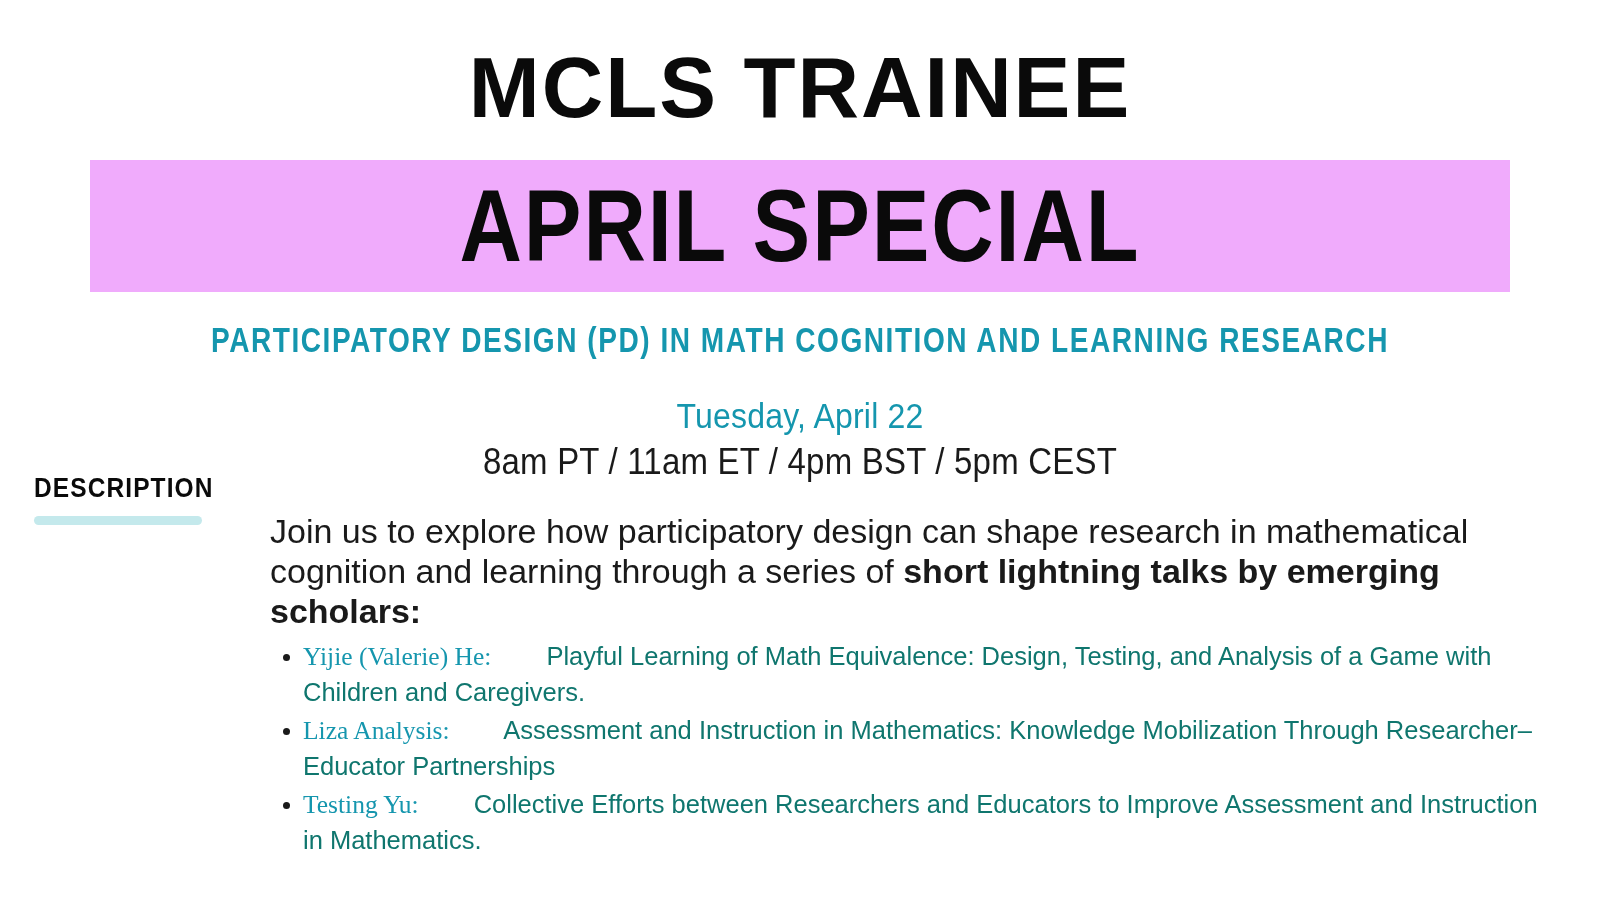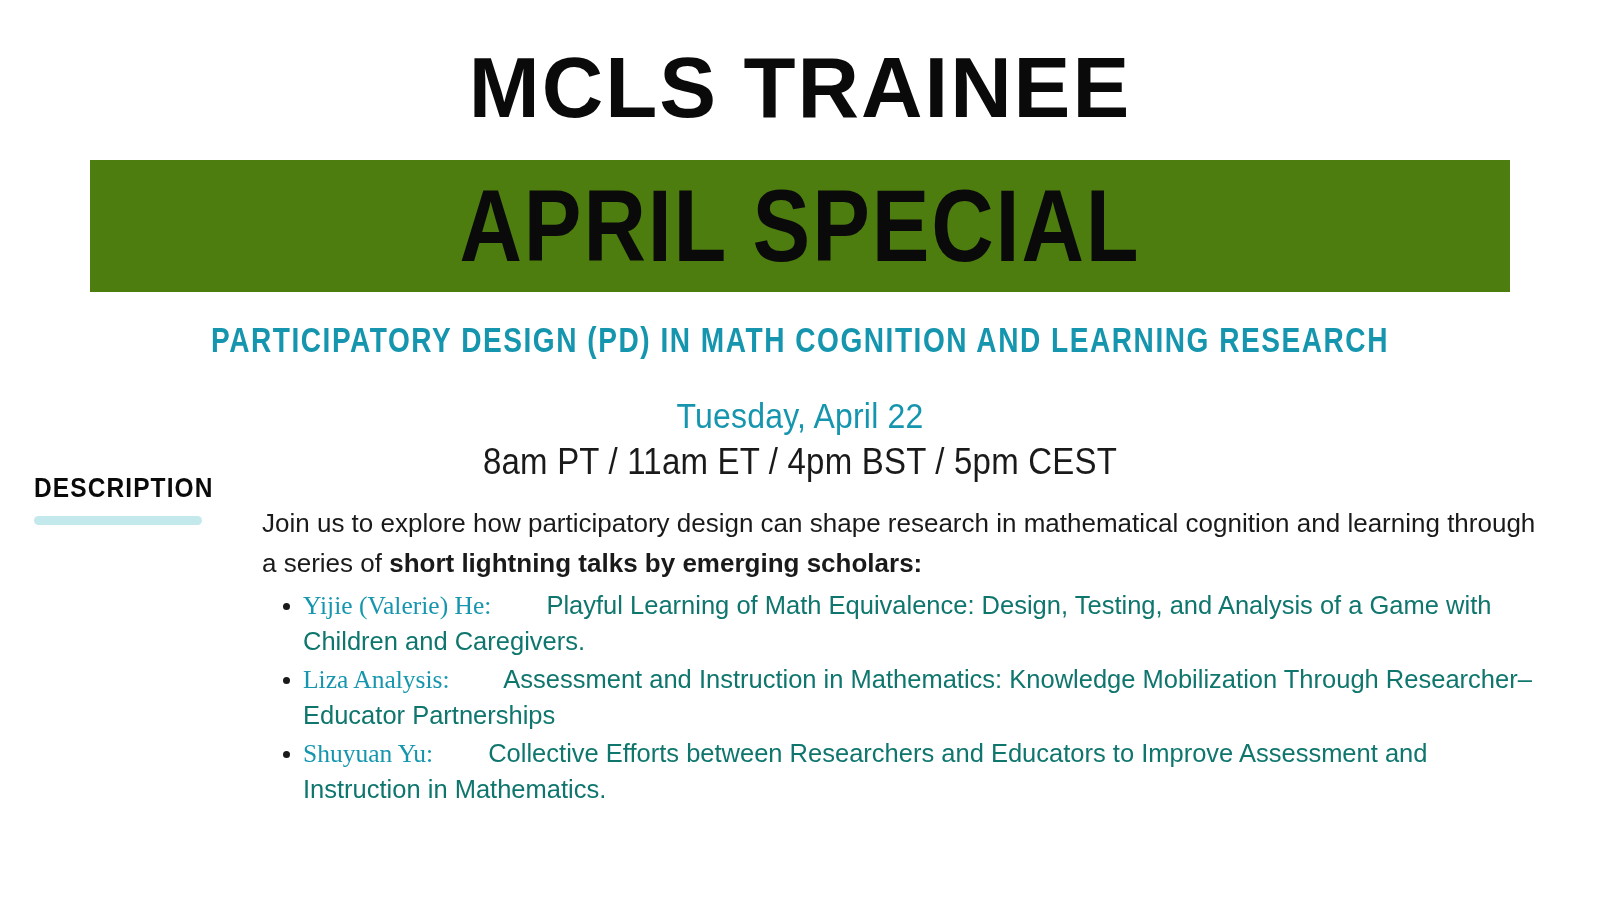--- a/index.html
+++ b/index.html
@@ -39,21 +39,21 @@
     transform: scaleX(0.99);
   }
 
   
   .banner {
     position: absolute;
     left: 90px;
     top: 160px;
     width: 1420px;
     height: 132px;
-    background: #4d7c0f;
+    background: #f0abfc;
   }
   .banner-title {
     position: absolute;
     left: 0;
     top: 0;
     width: 1420px;
     height: 132px;
     display: flex;
     align-items: center;
     justify-content: center;
@@ -139,22 +139,22 @@
   .desc-body {
     position: absolute;
     left: 262px;
     top: 503px;
     width: 1290px;
     font-size: 25.5px;
     line-height: 40px;
     color: #1a1a1a;
   }
   .desc-intro {
-    margin: 0;
-    font-size: 26px;
+    margin: 8px;
+    font-size: 34px;
     line-height: 40px;
   }
   .desc-intro b {
     font-weight: 700;
   }
 
   .talk-list {
     list-style: none;
     margin: 5px 0 0 0;
     padding: 0;
@@ -212,18 +212,18 @@
     <p class="desc-intro"><span>Join us to explore how participatory design can shape research in mathematical cognition and learning through a series of </span><b>short lightning talks by emerging scholars:</b></p>
 
     <ul class="talk-list">
       <li class="talk-item">
         <span class="speaker">Yijie (Valerie) He:</span><span class="talk-title"> Playful Learning of Math Equivalence: Design, Testing, and Analysis of a Game with Children and Caregivers.</span>
       </li>
       <li class="talk-item">
         <span class="speaker">Liza Analysis:</span><span class="talk-title"> Assessment and Instruction in Mathematics: Knowledge Mobilization Through Researcher–Educator Partnerships</span>
       </li>
       <li class="talk-item">
-        <span class="speaker">Shuyuan Yu:</span><span class="talk-title"> Collective Efforts between Researchers and Educators to Improve Assessment and Instruction in Mathematics.</span>
+        <span class="speaker">Testing Yu:</span><span class="talk-title"> Collective Efforts between Researchers and Educators to Improve Assessment and Instruction in Mathematics.</span>
       </li>
     </ul>
   </div>
 
 </div>
 
 </body></html>

